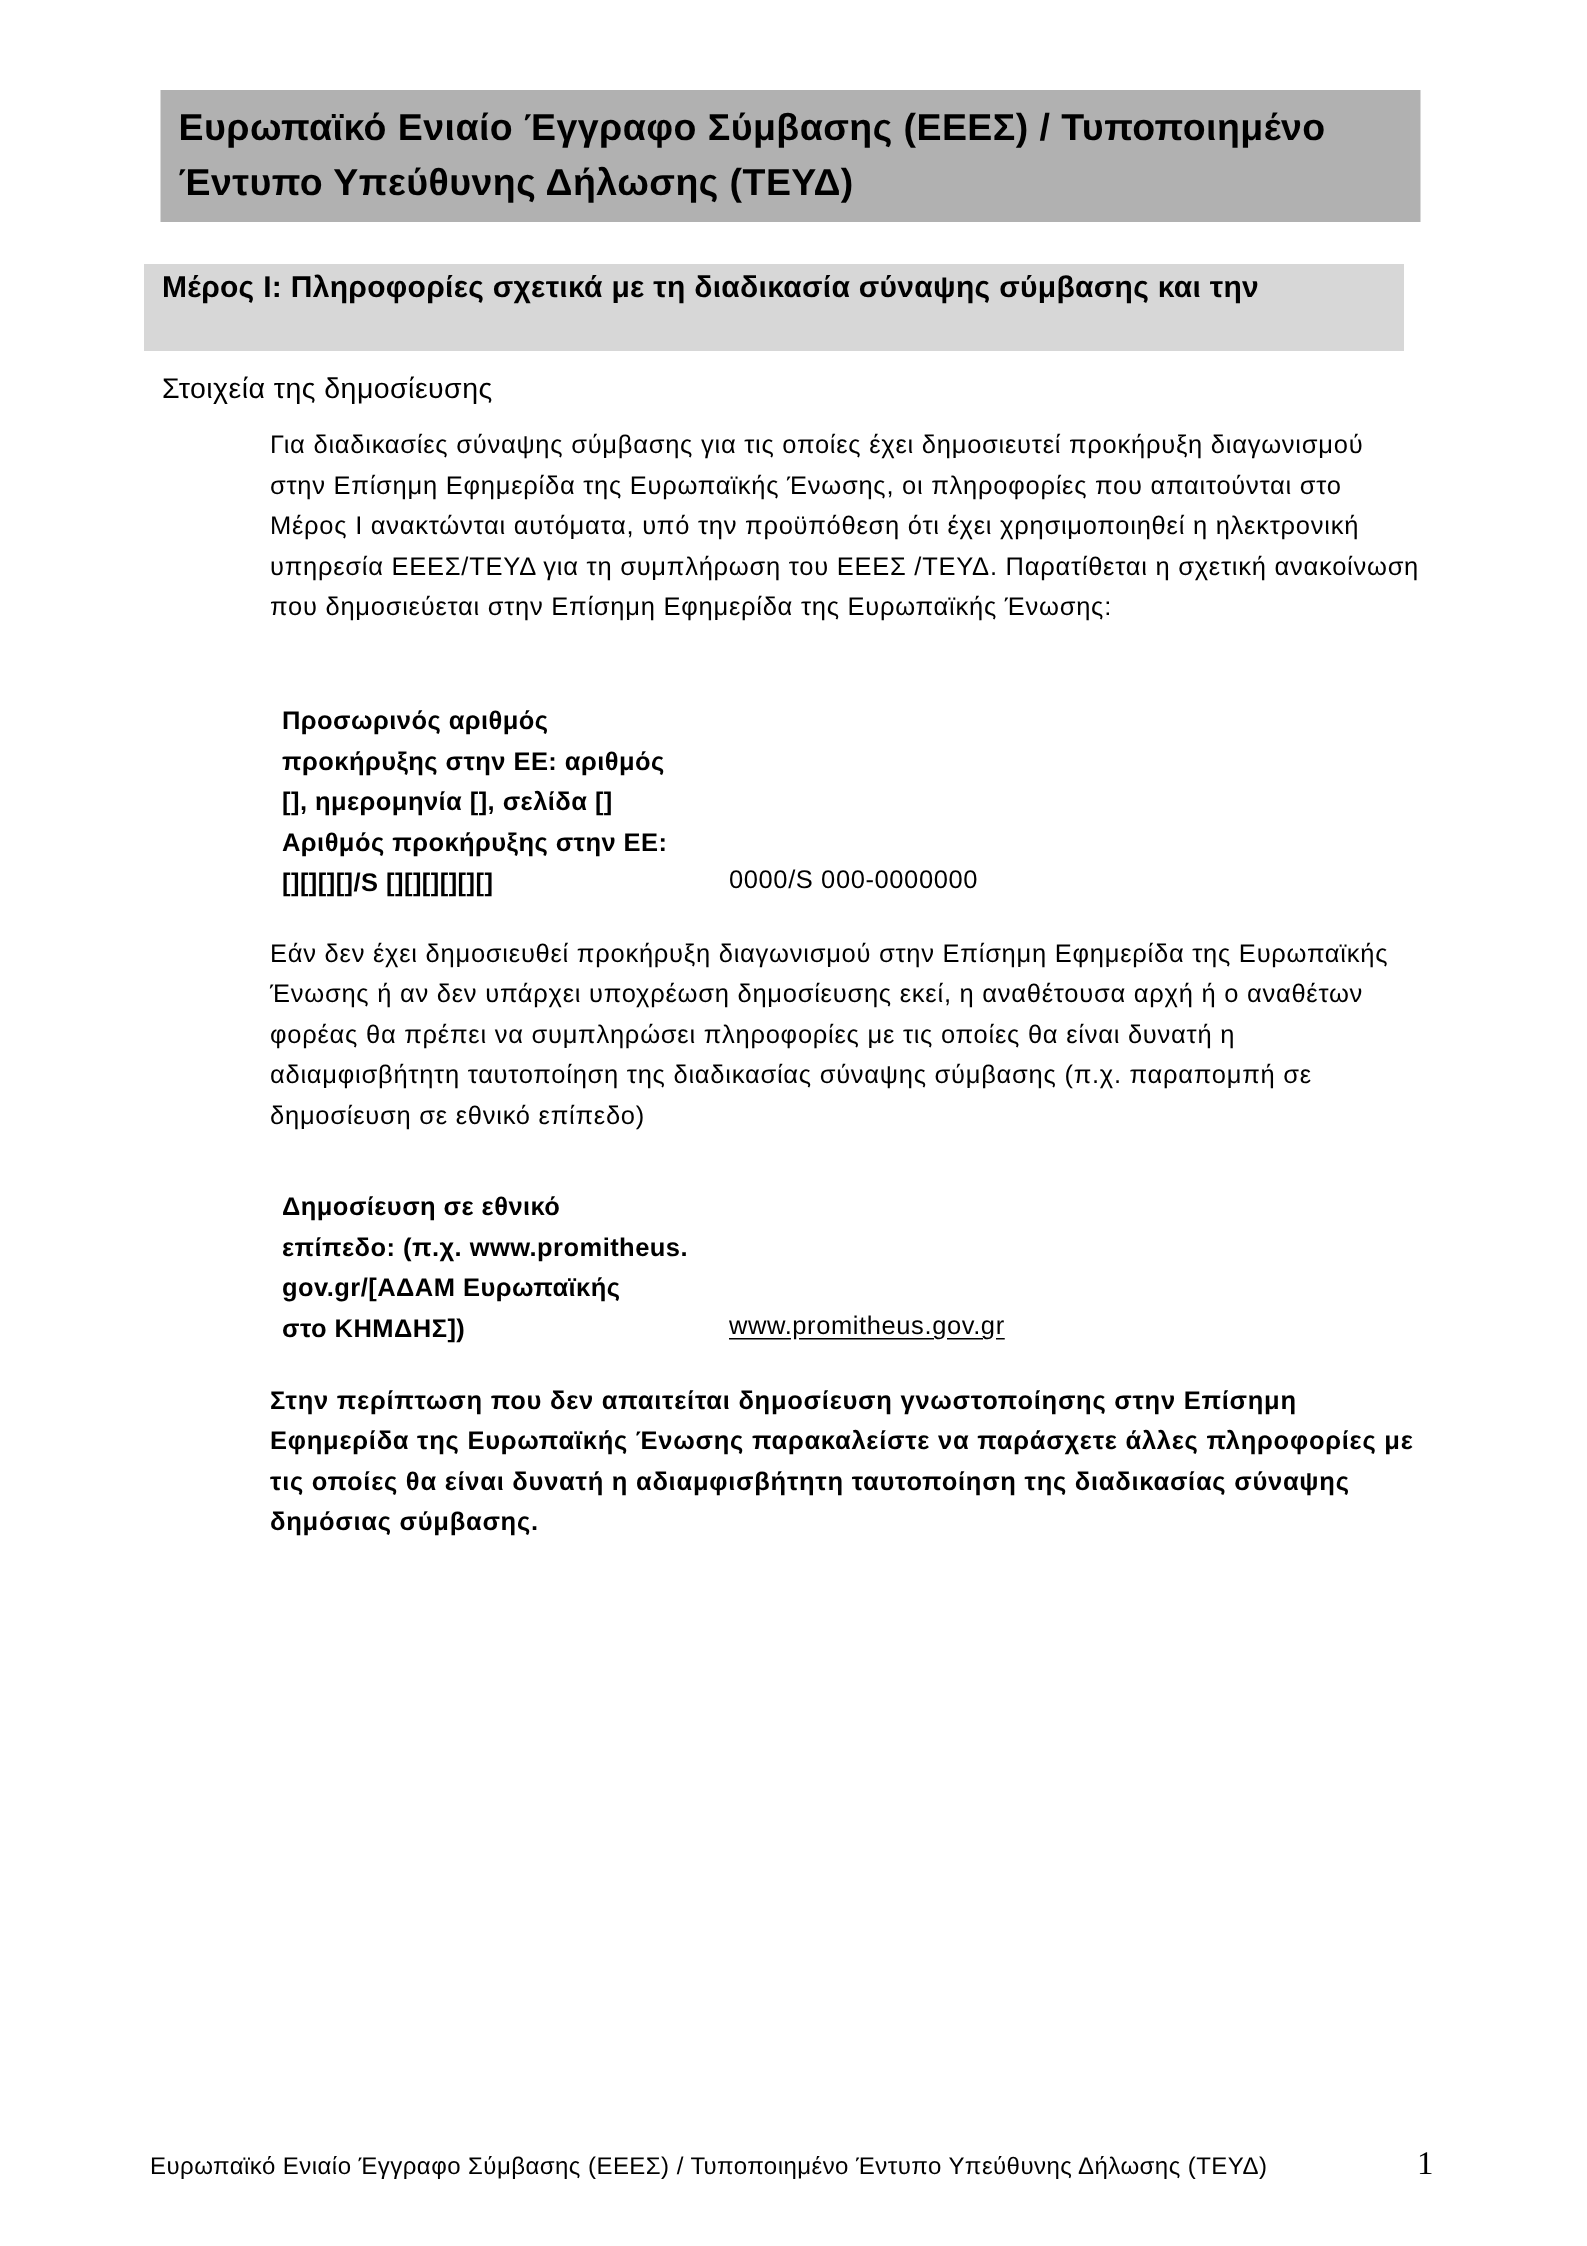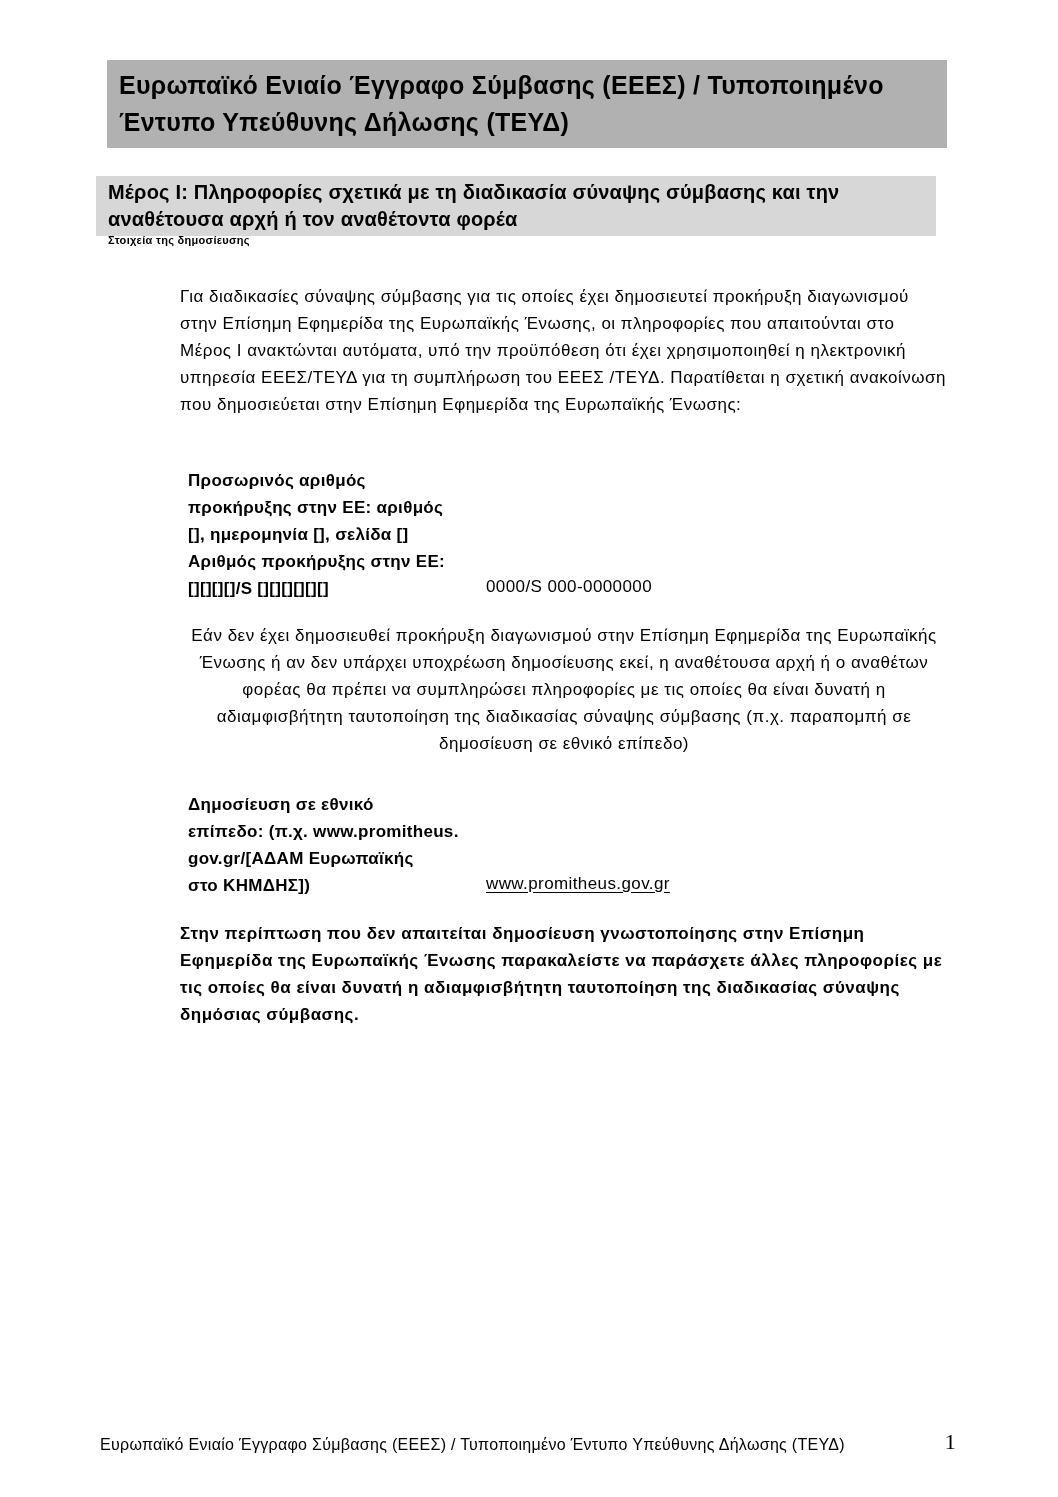--- a/index.html
+++ b/index.html
@@ -33,36 +33,36 @@
     background: #d7d7d7;
     padding: 3px 12px 3px 12px;
     font-weight: bold;
     font-size: 20px;
     line-height: 27px;
     letter-spacing: 0.2px;
   }
   .banner-line { white-space: nowrap; }
   .subheading {
     position: absolute;
-    left: 108px; top: 234px;
-    font-weight: bold;
-    font-size: 11px;
+    left: 108px; top: 249px;
+    font-weight: normal;
+    font-size: 19px;
     letter-spacing: 0.3px;
     white-space: nowrap;
   }
   .para {
     position: absolute;
     left: 180px;
     width: 768px;
     font-size: 17px;
     line-height: 27px;
     letter-spacing: 0.5px;
   }
   .para-1 { top: 283px; }
-  .para-2 { top: 622px; text-align: center; }
+  .para-2 { top: 622px; }
   .para-3 { top: 920px; font-weight: bold; }
   .field {
     position: absolute;
     left: 188px;
     width: 768px;
   }
   .field-1 { top: 467px; }
   .field-2 { top: 791px; }
   .field-label {
     font-weight: bold;
@@ -108,21 +108,20 @@
 
 <div class="page">
 
   <div class="title-banner" style="background-color: rgb(177, 177, 177);">
     <div class="banner-line">Ευρωπαϊκό Ενιαίο Έγγραφο Σύμβασης (ΕΕΕΣ) / Τυποποιημένο</div>
     <div class="banner-line">Έντυπο Υπεύθυνης Δήλωσης (ΤΕΥΔ)</div>
   </div>
 
   <div class="part-banner" style="background-color: rgb(215, 215, 215);">
     <div class="banner-line">Μέρος Ι: Πληροφορίες σχετικά με τη διαδικασία σύναψης σύμβασης και την</div>
-    <div class="banner-line">αναθέτουσα αρχή ή τον αναθέτοντα φορέα</div>
   </div>
 
   <div class="subheading">Στοιχεία της δημοσίευσης</div>
 
   <div class="para para-1">Για διαδικασίες σύναψης σύμβασης για τις οποίες έχει δημοσιευτεί προκήρυξη διαγωνισμού στην Επίσημη Εφημερίδα της Ευρωπαϊκής Ένωσης, οι πληροφορίες που απαιτούνται στο Μέρος Ι ανακτώνται αυτόματα, υπό την προϋπόθεση ότι έχει χρησιμοποιηθεί η ηλεκτρονική υπηρεσία ΕΕΕΣ/ΤΕΥΔ για τη συμπλήρωση του ΕΕΕΣ /ΤΕΥΔ. Παρατίθεται η σχετική ανακοίνωση που δημοσιεύεται στην Επίσημη Εφημερίδα της Ευρωπαϊκής Ένωσης:</div>
 
   <div class="field field-1">
     <div class="field-label">
       <div class="field-label-line">Προσωρινός αριθμός</div>
       <div class="field-label-line">προκήρυξης στην ΕΕ: αριθμός</div>

